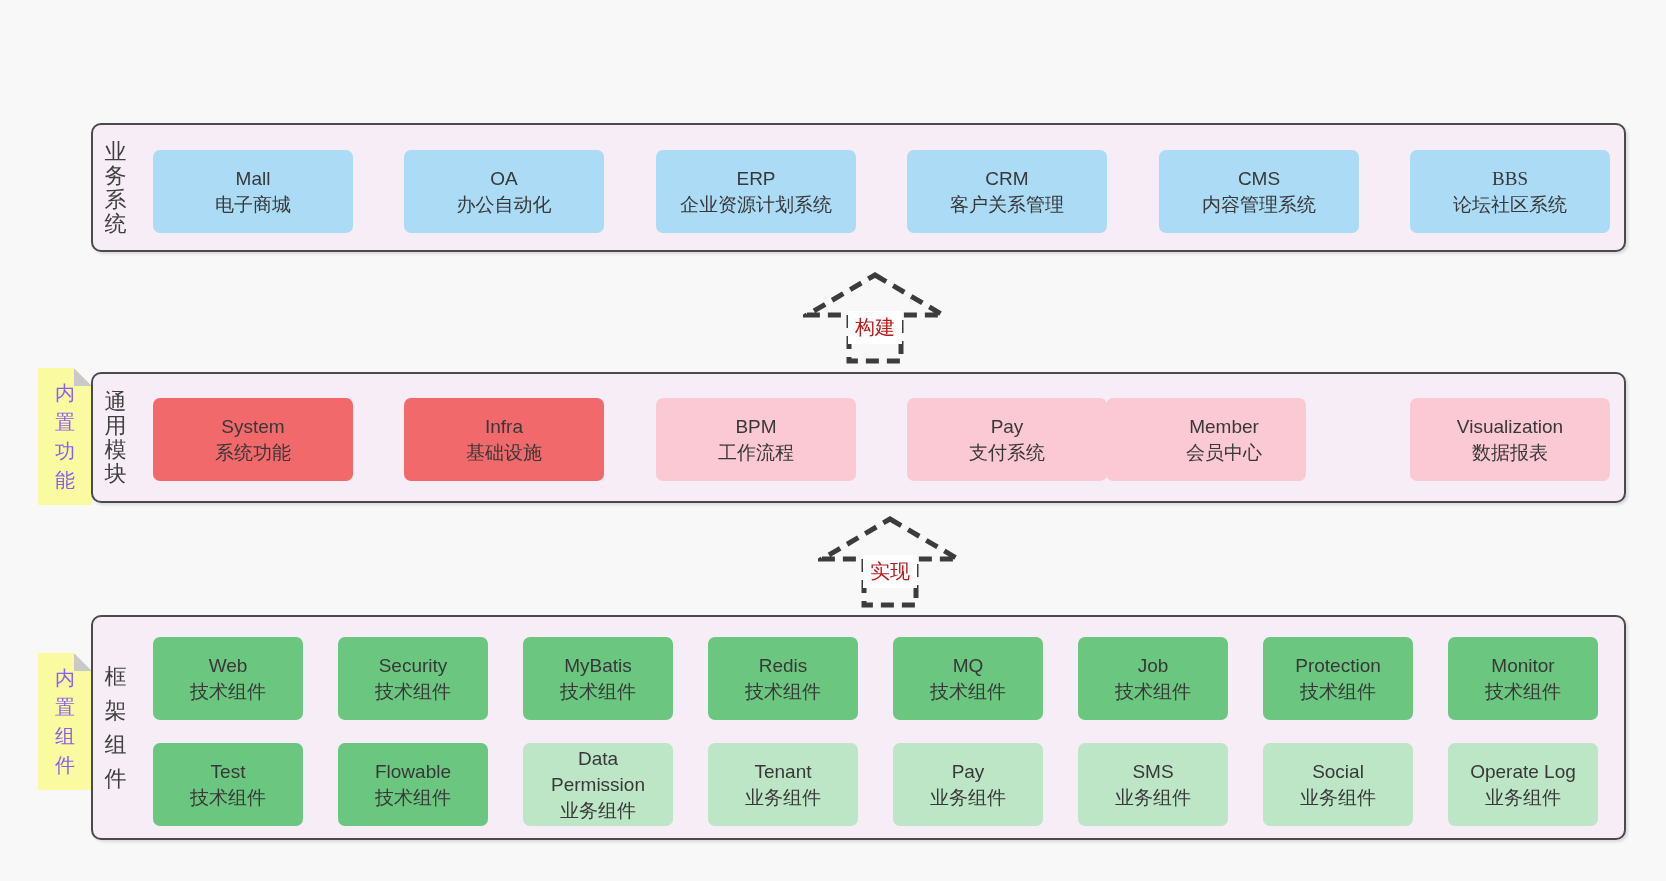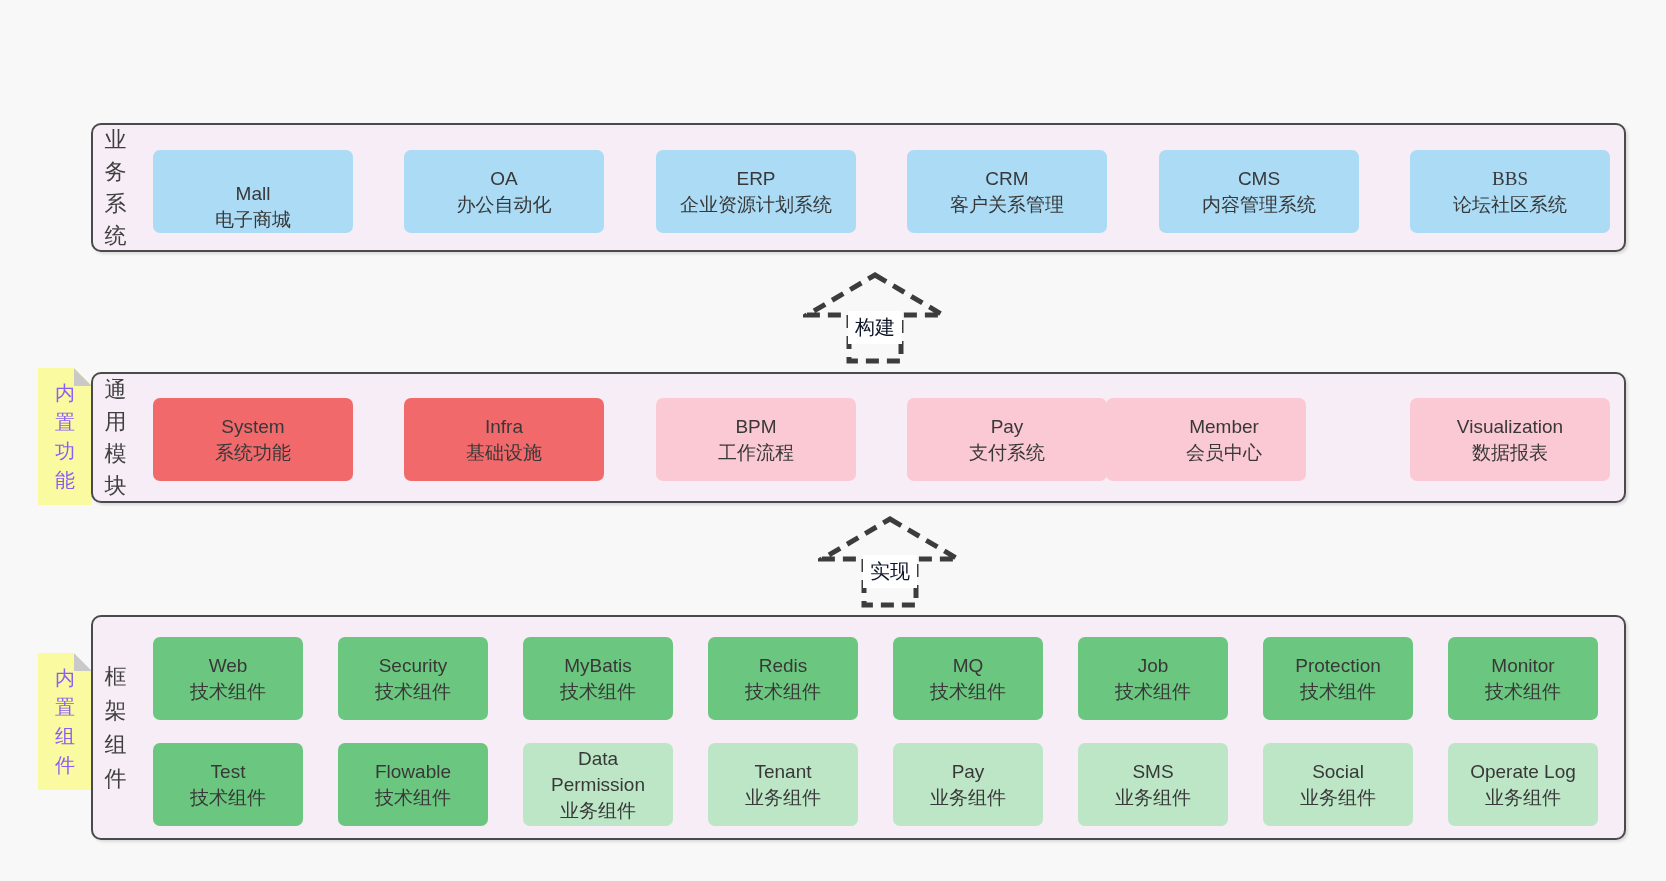--- a/index.html
+++ b/index.html
@@ -9,21 +9,21 @@
 
   
   .band{position:absolute;left:91px;width:1531px;background:#f7edf6;
         border:2px solid #4a4a4a;border-radius:10px;
         box-shadow:2px 2px 3px rgba(0,0,0,.12);}
   #band1{top:123px;height:125px;}
   #band2{top:372px;height:127px;}
   #band3{top:615px;height:221px;}
 
   .v-label{position:absolute;left:9px;top:50%;transform:translateY(-50%);
-           width:27px;font-size:22px;line-height:32px;color:#3f3f3f;
+           width:27px;font-size:22px;line-height:24px;color:#3f3f3f;
            text-align:center;word-break:break-all;}
   .v-label.tall{line-height:34px;}
 
   
   .box{position:absolute;height:83px;border-radius:7px;display:flex;
        flex-direction:column;justify-content:center;align-items:center;
        text-align:center;font-size:19px;line-height:26px;color:#383838;
        padding:0;box-sizing:border-box;}
   .box .txt{padding:0 14px;}
   .w200{width:200px;}
@@ -40,38 +40,38 @@
           display:flex;align-items:center;justify-content:center;}
   .sticky::after{content:"";position:absolute;top:0;right:0;width:18px;height:18px;
           background:#c9c9c9;clip-path:polygon(0 0,100% 100%,0 100%);}
   .sticky .s-label{width:23px;font-size:20px;line-height:29px;color:#8b5cf6;
           text-align:center;word-break:break-all;}
 
   
   .up-arrow{position:absolute;width:144px;height:94px;}
   .up-arrow svg{display:block;}
   .arrow-chip{position:absolute;left:50%;top:40px;transform:translateX(-50%);
-          background:#ffffff;padding:3px 7px;font-size:20px;color:#0f172a;
+          background:#ffffff;padding:3px 7px;font-size:20px;color:#b91c1c;
           white-space:nowrap;}
 </style>
 </head>
 <body>
 
 <div class="canvas">
 
   <div class="sticky" style="top:368px;">
     <div class="s-label">内置功能</div>
   </div>
   <div class="sticky" style="top:653px;justify-content:center;">
     <div class="s-label">内置组件</div>
   </div>
 
   <div class="band" id="band1">
     <div class="v-label">业务系统</div>
-    <div class="box blue w200" style="left:60px;top:25px;justify-content:flex-end;">
+    <div class="box blue w200" style="left:60px;top:25px;">
       <div class="txt">
           <div>Mall</div>
           <div>电子商城</div>
         </div>
     </div>
     <div class="box blue w200" style="left:311px;top:25px;">
       <div class="txt">
           <div>OA</div>
           <div>办公自动化</div>
         </div>

